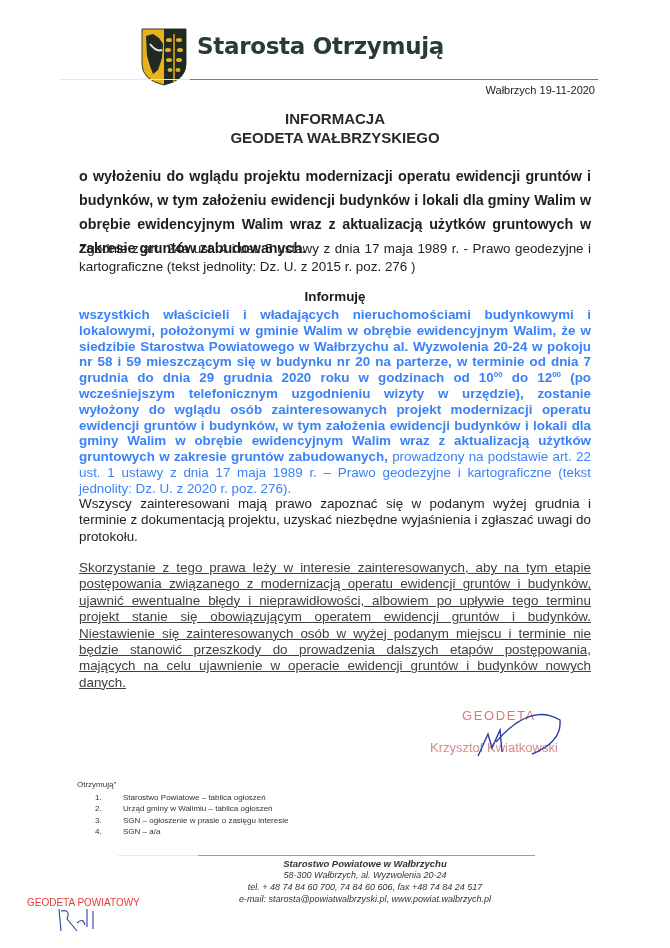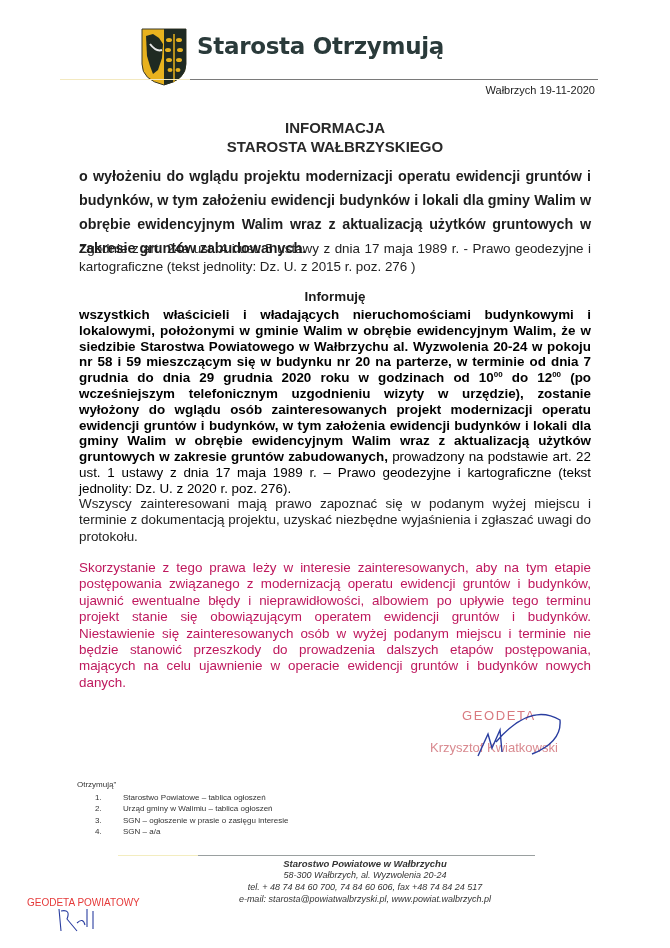--- a/index.html
+++ b/index.html
@@ -9,34 +9,34 @@
 
   
   #coat { left: 141px; top: 28px; width: 46px; height: 58px; }
   #brand { left: 197px; top: 33px; font-family: "DejaVu Sans", sans-serif; font-weight: bold;
            font-size: 23px; color: #2a3a3a; letter-spacing: -0.3px; }
   #header-rule { left: 190px; top: 79px; width: 408px; height: 0; border-top: 1px solid #7a7a7a; }
   #header-rule-fade { left: 60px; top: 79px; width: 130px; height: 0; border-top: 1px solid #f3e9c0; }
   #date { right: 75px; top: 84px; font-size: 11px; color: #222; }
 
   
-  .title { left: 0; width: 670px; text-align: center; font-weight: bold; font-size: 15px; color: #2a2a2a; margin-top: 9px; }
+  .title { left: 0; width: 670px; text-align: center; font-weight: bold; font-size: 15px; color: #2a2a2a; }
   #title1 { top: 110px; }
   #title2 { top: 129px; }
 
   
   .para { left: 79px; width: 512px; text-align: justify; text-align-last: left; }
   #subject { top: 164px; font-size: 14.3px; font-weight: bold; line-height: 24px; color: #1e1e1e; }
   #legal { top: 240px; font-size: 13.4px; line-height: 18.4px; color: #222; }
   #informuje { left: 0; width: 670px; top: 289px; text-align: center; font-weight: bold; font-size: 13.4px; }
-  #main { top: 307px; font-size: 13.4px; line-height: 15.8px; color: #000000; }
+  #main { top: 307px; font-size: 13.4px; line-height: 15.8px; color: #3b82f6; }
   #main b { font-weight: bold; }
   #main sup { font-size: 8px; vertical-align: 5px; line-height: 0; }
   #rights { top: 496px; font-size: 13.4px; line-height: 16.3px; color: #222; }
-  #interest { top: 560px; font-size: 13.4px; line-height: 16.4px; color: #be185d; }
+  #interest { top: 560px; font-size: 13.4px; line-height: 16.4px; color: #404040; text-decoration: underline; }
 
   
   #sig-role { left: 462px; top: 708px; font-size: 13px; letter-spacing: 1.6px; color: #d97a80; }
   #sig-name { left: 430px; top: 740px; font-size: 13px; color: #d98a90; }
   #sig-scribble { left: 470px; top: 712px; width: 100px; height: 50px; }
 
   
   #recv-label { left: 77px; top: 780px; font-size: 8px; color: #333; }
   #recv-list { left: 95px; top: 793px; margin: 0; padding: 0; list-style: none; font-size: 8px; color: #333; }
   #recv-list li { height: 11.3px; display: flex; }
@@ -75,29 +75,29 @@
     <ellipse cx="29" cy="42" rx="2.5" ry="2"></ellipse>
       <ellipse cx="37" cy="42" rx="2.5" ry="2"></ellipse>
   </g>
 </svg>
 <div id="brand" class="abs">Starosta Otrzymują</div>
 <div id="header-rule-fade" class="abs"></div>
 <div id="header-rule" class="abs"></div>
 <div id="date" class="abs">Wałbrzych 19-11-2020</div>
 
 <div id="title1" class="abs title">INFORMACJA</div>
-<div id="title2" class="abs title">STAROSTA WAŁBRZYSKIEGO</div>
+<div id="title2" class="abs title">GEODETA WAŁBRZYSKIEGO</div>
 
 <div id="subject" class="abs para">o wyłożeniu do wglądu projektu modernizacji operatu ewidencji gruntów i budynków, w tym założeniu ewidencji budynków i lokali dla gminy Walim w obrębie ewidencyjnym Walim wraz z aktualizacją użytków gruntowych w zakresie gruntów zabudowanych.</div>
 <div id="legal" class="abs para">Zgodnie z art. 24a ust. 4 i ust. 5 ustawy z dnia 17 maja 1989 r. - Prawo geodezyjne i kartograficzne (tekst jednolity: Dz. U. z 2015 r. poz. 276 )</div>
 <div id="informuje" class="abs">Informuję</div>
 
 <div id="main" class="abs para"><b>wszystkich właścicieli i władających nieruchomościami budynkowymi i lokalowymi, położonymi w gminie Walim w obrębie ewidencyjnym Walim, że w siedzibie Starostwa Powiatowego w Wałbrzychu al. Wyzwolenia 20-24 w pokoju nr 58 i 59 mieszczącym się w budynku nr 20 na parterze, w terminie od dnia 7 grudnia do dnia 29 grudnia 2020 roku w godzinach od 10</b><b><sup>00</sup></b><b> do 12</b><b><sup>00</sup></b><b> (po wcześniejszym telefonicznym uzgodnieniu wizyty w urzędzie), zostanie wyłożony do wglądu osób zainteresowanych projekt modernizacji operatu ewidencji gruntów i budynków, w tym założenia ewidencji budynków i lokali dla gminy Walim w obrębie ewidencyjnym Walim wraz z aktualizacją użytków gruntowych w zakresie gruntów zabudowanych,</b><span> prowadzony na podstawie art. 22 ust. 1 ustawy z dnia 17 maja 1989 r. – Prawo geodezyjne i kartograficzne (tekst jednolity: Dz. U. z 2020 r. poz. 276).</span></div>
 
-<div id="rights" class="abs para">Wszyscy zainteresowani mają prawo zapoznać się w podanym wyżej miejscu i terminie z dokumentacją projektu, uzyskać niezbędne wyjaśnienia i zgłaszać uwagi do protokołu.</div>
+<div id="rights" class="abs para">Wszyscy zainteresowani mają prawo zapoznać się w podanym wyżej grudnia i terminie z dokumentacją projektu, uzyskać niezbędne wyjaśnienia i zgłaszać uwagi do protokołu.</div>
 <div id="interest" class="abs para">Skorzystanie z tego prawa leży w interesie zainteresowanych, aby na tym etapie postępowania związanego z modernizacją operatu ewidencji gruntów i budynków, ujawnić ewentualne błędy i nieprawidłowości, albowiem po upływie tego terminu projekt stanie się obowiązującym operatem ewidencji gruntów i budynków. Niestawienie się zainteresowanych osób w wyżej podanym miejscu i terminie nie będzie stanowić przeszkody do prowadzenia dalszych etapów postępowania, mających na celu ujawnienie w operacie ewidencji gruntów i budynków nowych danych.</div>
 
 <div id="sig-role" class="abs">GEODETA</div>
 <div id="sig-name" class="abs">Krzysztof Kwiatkowski</div>
 <svg id="sig-scribble" class="abs" viewBox="0 0 100 50">
   <path d="M8 44 L18 22 L22 36 L30 18 L32 40 M26 30 Q60 -10 90 8 Q92 30 62 42" stroke="#2a3ea0" stroke-width="1.4" fill="none"></path>
 </svg>
 
 <div id="recv-label" class="abs">Otrzymują"</div>
 <ul id="recv-list" class="abs">

